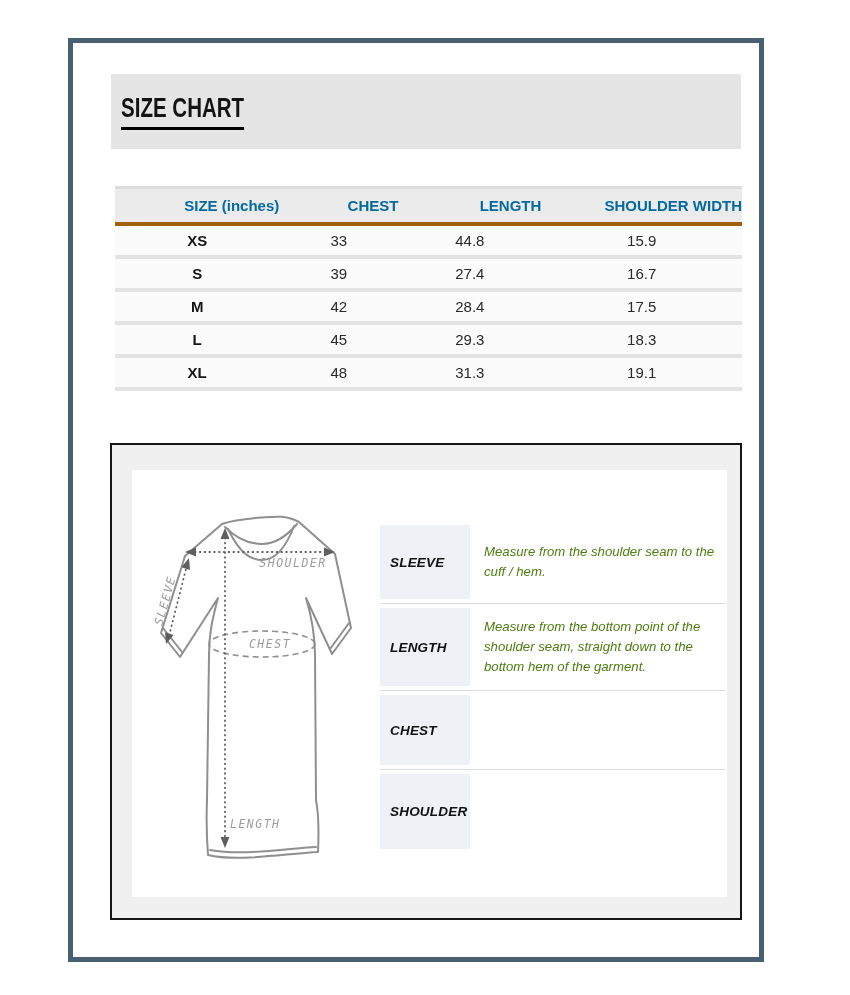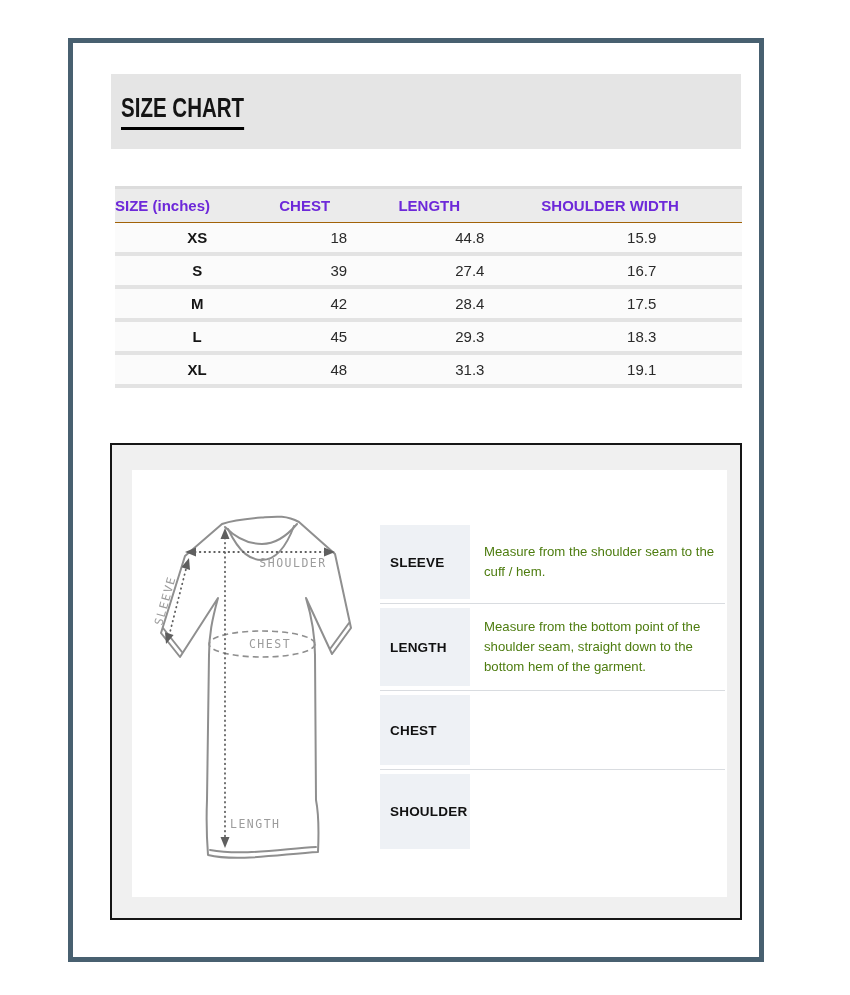--- a/index.html
+++ b/index.html
@@ -19,35 +19,36 @@
     margin:0 0 0 10px;font-size:27px;font-weight:bold;color:#141414;
     letter-spacing:0px;transform:scaleX(0.76);transform-origin:left center;
     border-bottom:3px solid #000;padding-bottom:3px;display:inline-block;
     white-space:nowrap;
   }
 
   
   .size-table-wrap{position:absolute;left:42px;top:143px;width:627px;}
   table.size-table{width:100%;border-collapse:collapse;table-layout:fixed;}
   table.size-table th{
-    background:#ebebeb;font-size:15px;font-weight:bold;color:#6d28d9;
-    height:33px;text-align:left;border-top:3px solid #dcdcdc;
-    border-bottom:1px solid #a16207;padding:0;
+    background:#ebebeb;font-size:15px;font-weight:bold;color:#0369a1;
+    height:33px;text-align:right;border-top:3px solid #dcdcdc;
+    border-bottom:4px solid #a16207;padding:0;
   }
   table.size-table td{
     background:#fbfbfb;font-size:15px;color:#2a2a2a;height:29px;
     text-align:center;border-bottom:4px solid #e3e3e3;padding:0;
   }
   table.size-table td.size-cell{font-weight:bold;color:#151515;}
 
   
   .diagram-box{
     position:absolute;left:37px;top:400px;width:632px;height:477px;
     border:2px solid #161616;background:#f0f0f0;box-sizing:border-box;
     padding:25px 13px 21px 20px;
+    font-style:italic;
   }
   .diagram-inner{
     background:#fff;width:100%;height:100%;position:relative;
   }
   .tshirt-svg{position:absolute;left:0;top:0;}
 
   
   .measure-guide{
     position:absolute;left:248px;top:51px;right:2px;
     display:flex;flex-direction:column;
@@ -100,21 +101,21 @@
         <tr>
           <th>SIZE (inches)</th>
           <th>CHEST</th>
           <th>LENGTH</th>
           <th>SHOULDER WIDTH</th>
         </tr>
       </thead>
       <tbody>
         <tr>
           <td class="size-cell">XS</td>
-          <td>18</td>
+          <td>33</td>
           <td>44.8</td>
           <td>15.9</td>
         </tr>
         <tr>
           <td class="size-cell">S</td>
           <td>39</td>
           <td>27.4</td>
           <td>16.7</td>
         </tr>
         <tr>

